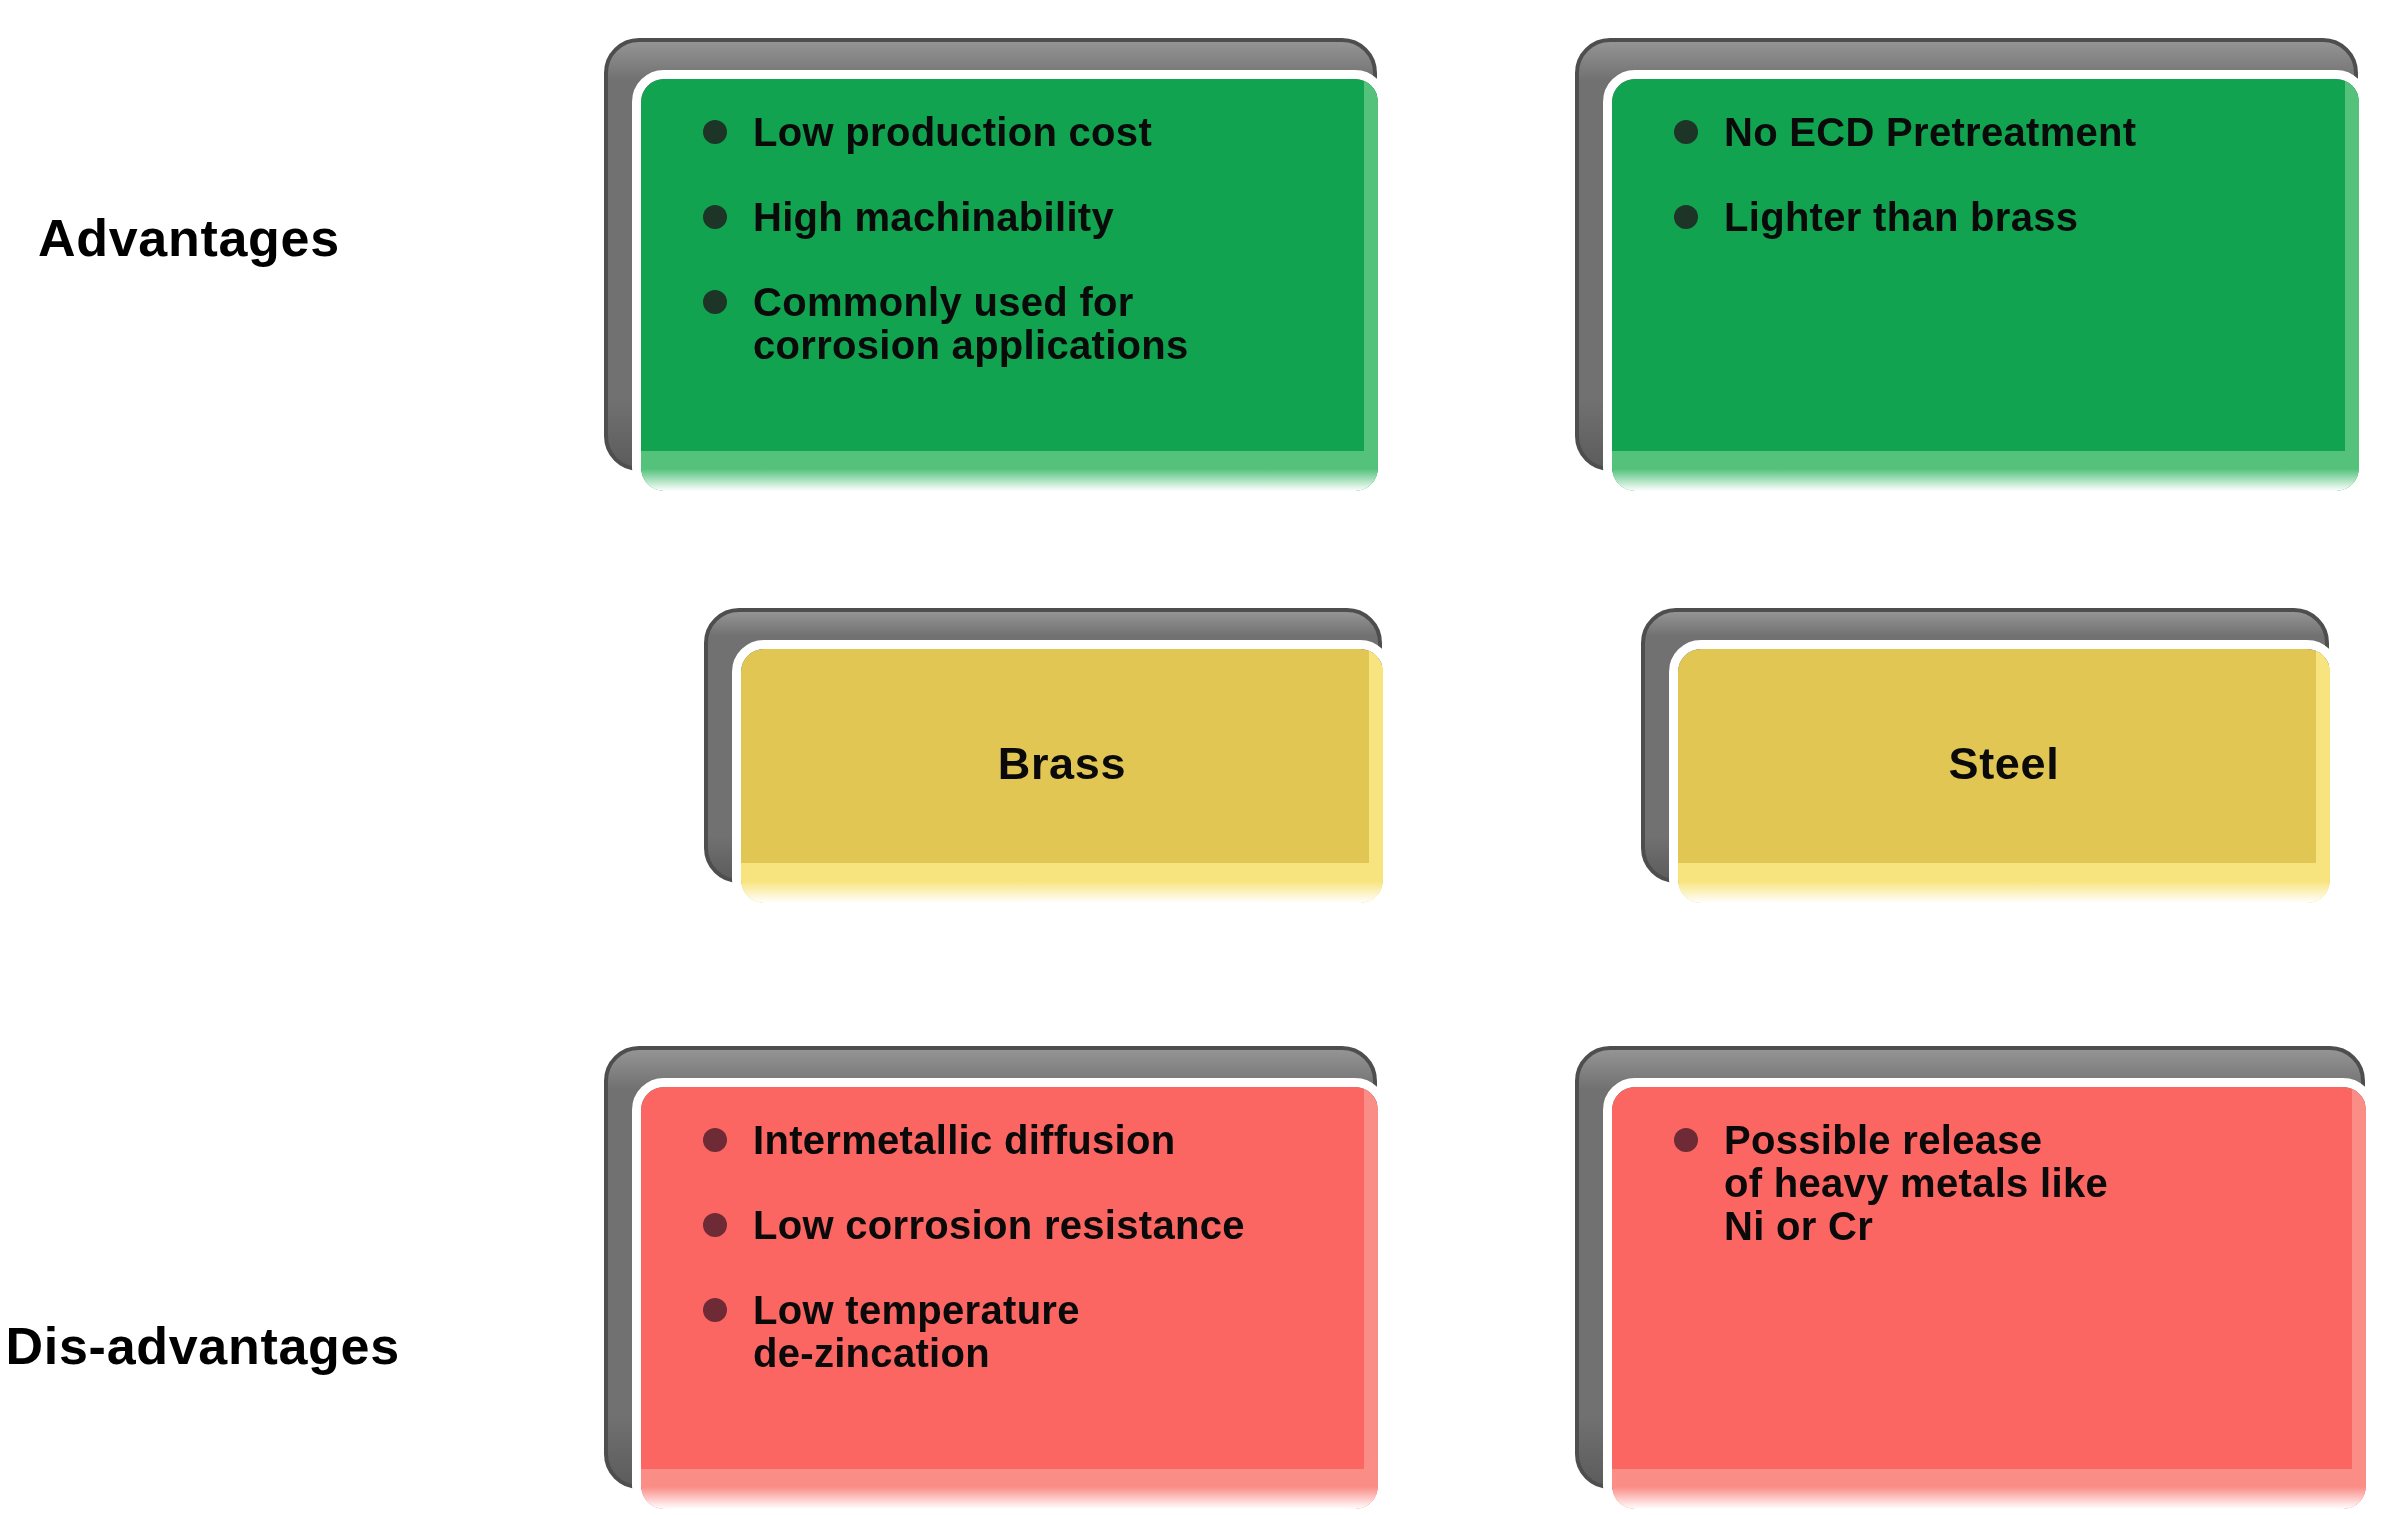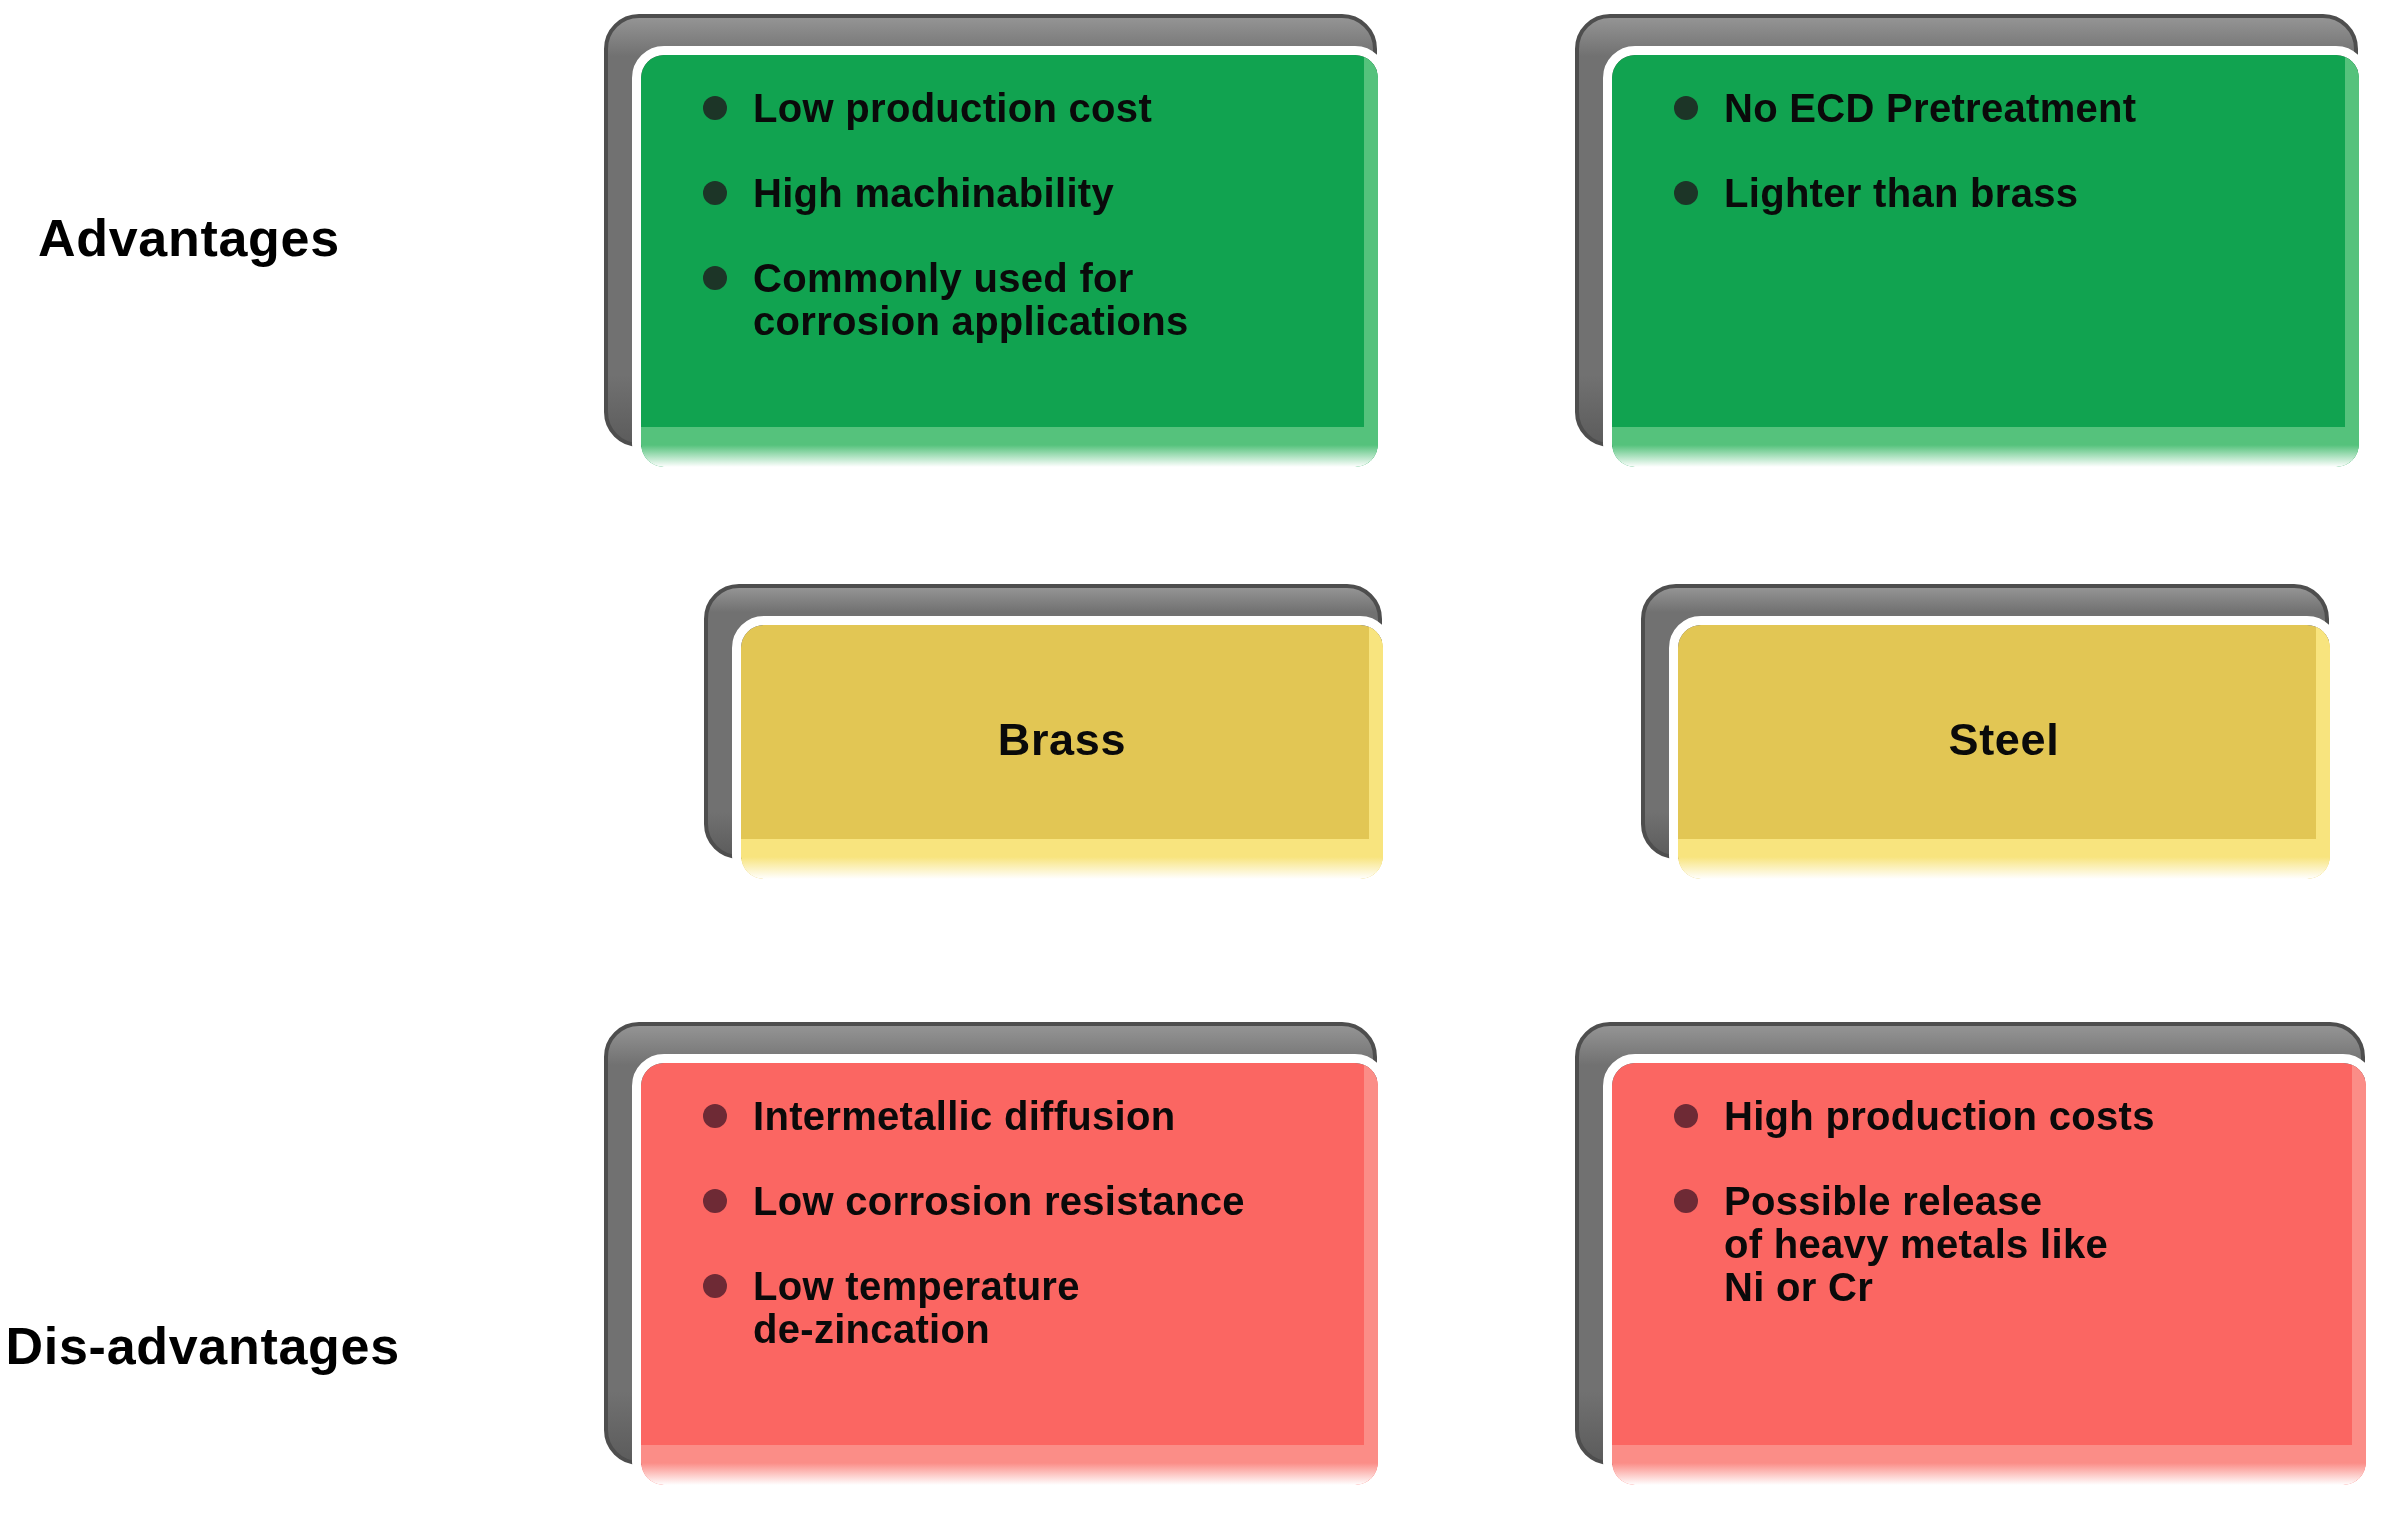--- a/index.html
+++ b/index.html
@@ -20,21 +20,21 @@
     position: absolute;
     font-size: 52px;
     font-weight: bold;
     color: #000000;
     letter-spacing: 0.7px;
     white-space: nowrap;
   }
   #adv-heading  { left: 38px;  top: 208px; }
   #dis-heading  { left: 5.6px;   top: 1316px; }
 
-  .group { position: absolute; }
+  .group { position: absolute; margin-top: 24px; }
 
   
   .back-card {
     position: absolute;
     left: 0; top: 0;
     width: calc(100% - 9.8px);
     height: calc(100% - 29px);
     border-radius: 35px;
     box-sizing: border-box;
     border: 4.2px solid var(--gray_border);
@@ -214,21 +214,20 @@
     </div>
   </div>
 
   <div class="group" id="dis-col2">
     <div class="back-card"></div>
     <div class="front-card">
       <div class="face face-red">
         <div class="rim-right"></div>
         <div class="rim-bottom"></div>
         <ul class="bullets bullets-red">
-            <li>High production costs</li>
             <li>Possible release
 of heavy metals like
 Ni or Cr</li>
           </ul>
       </div>
     </div>
   </div>
 
 </div>
 

